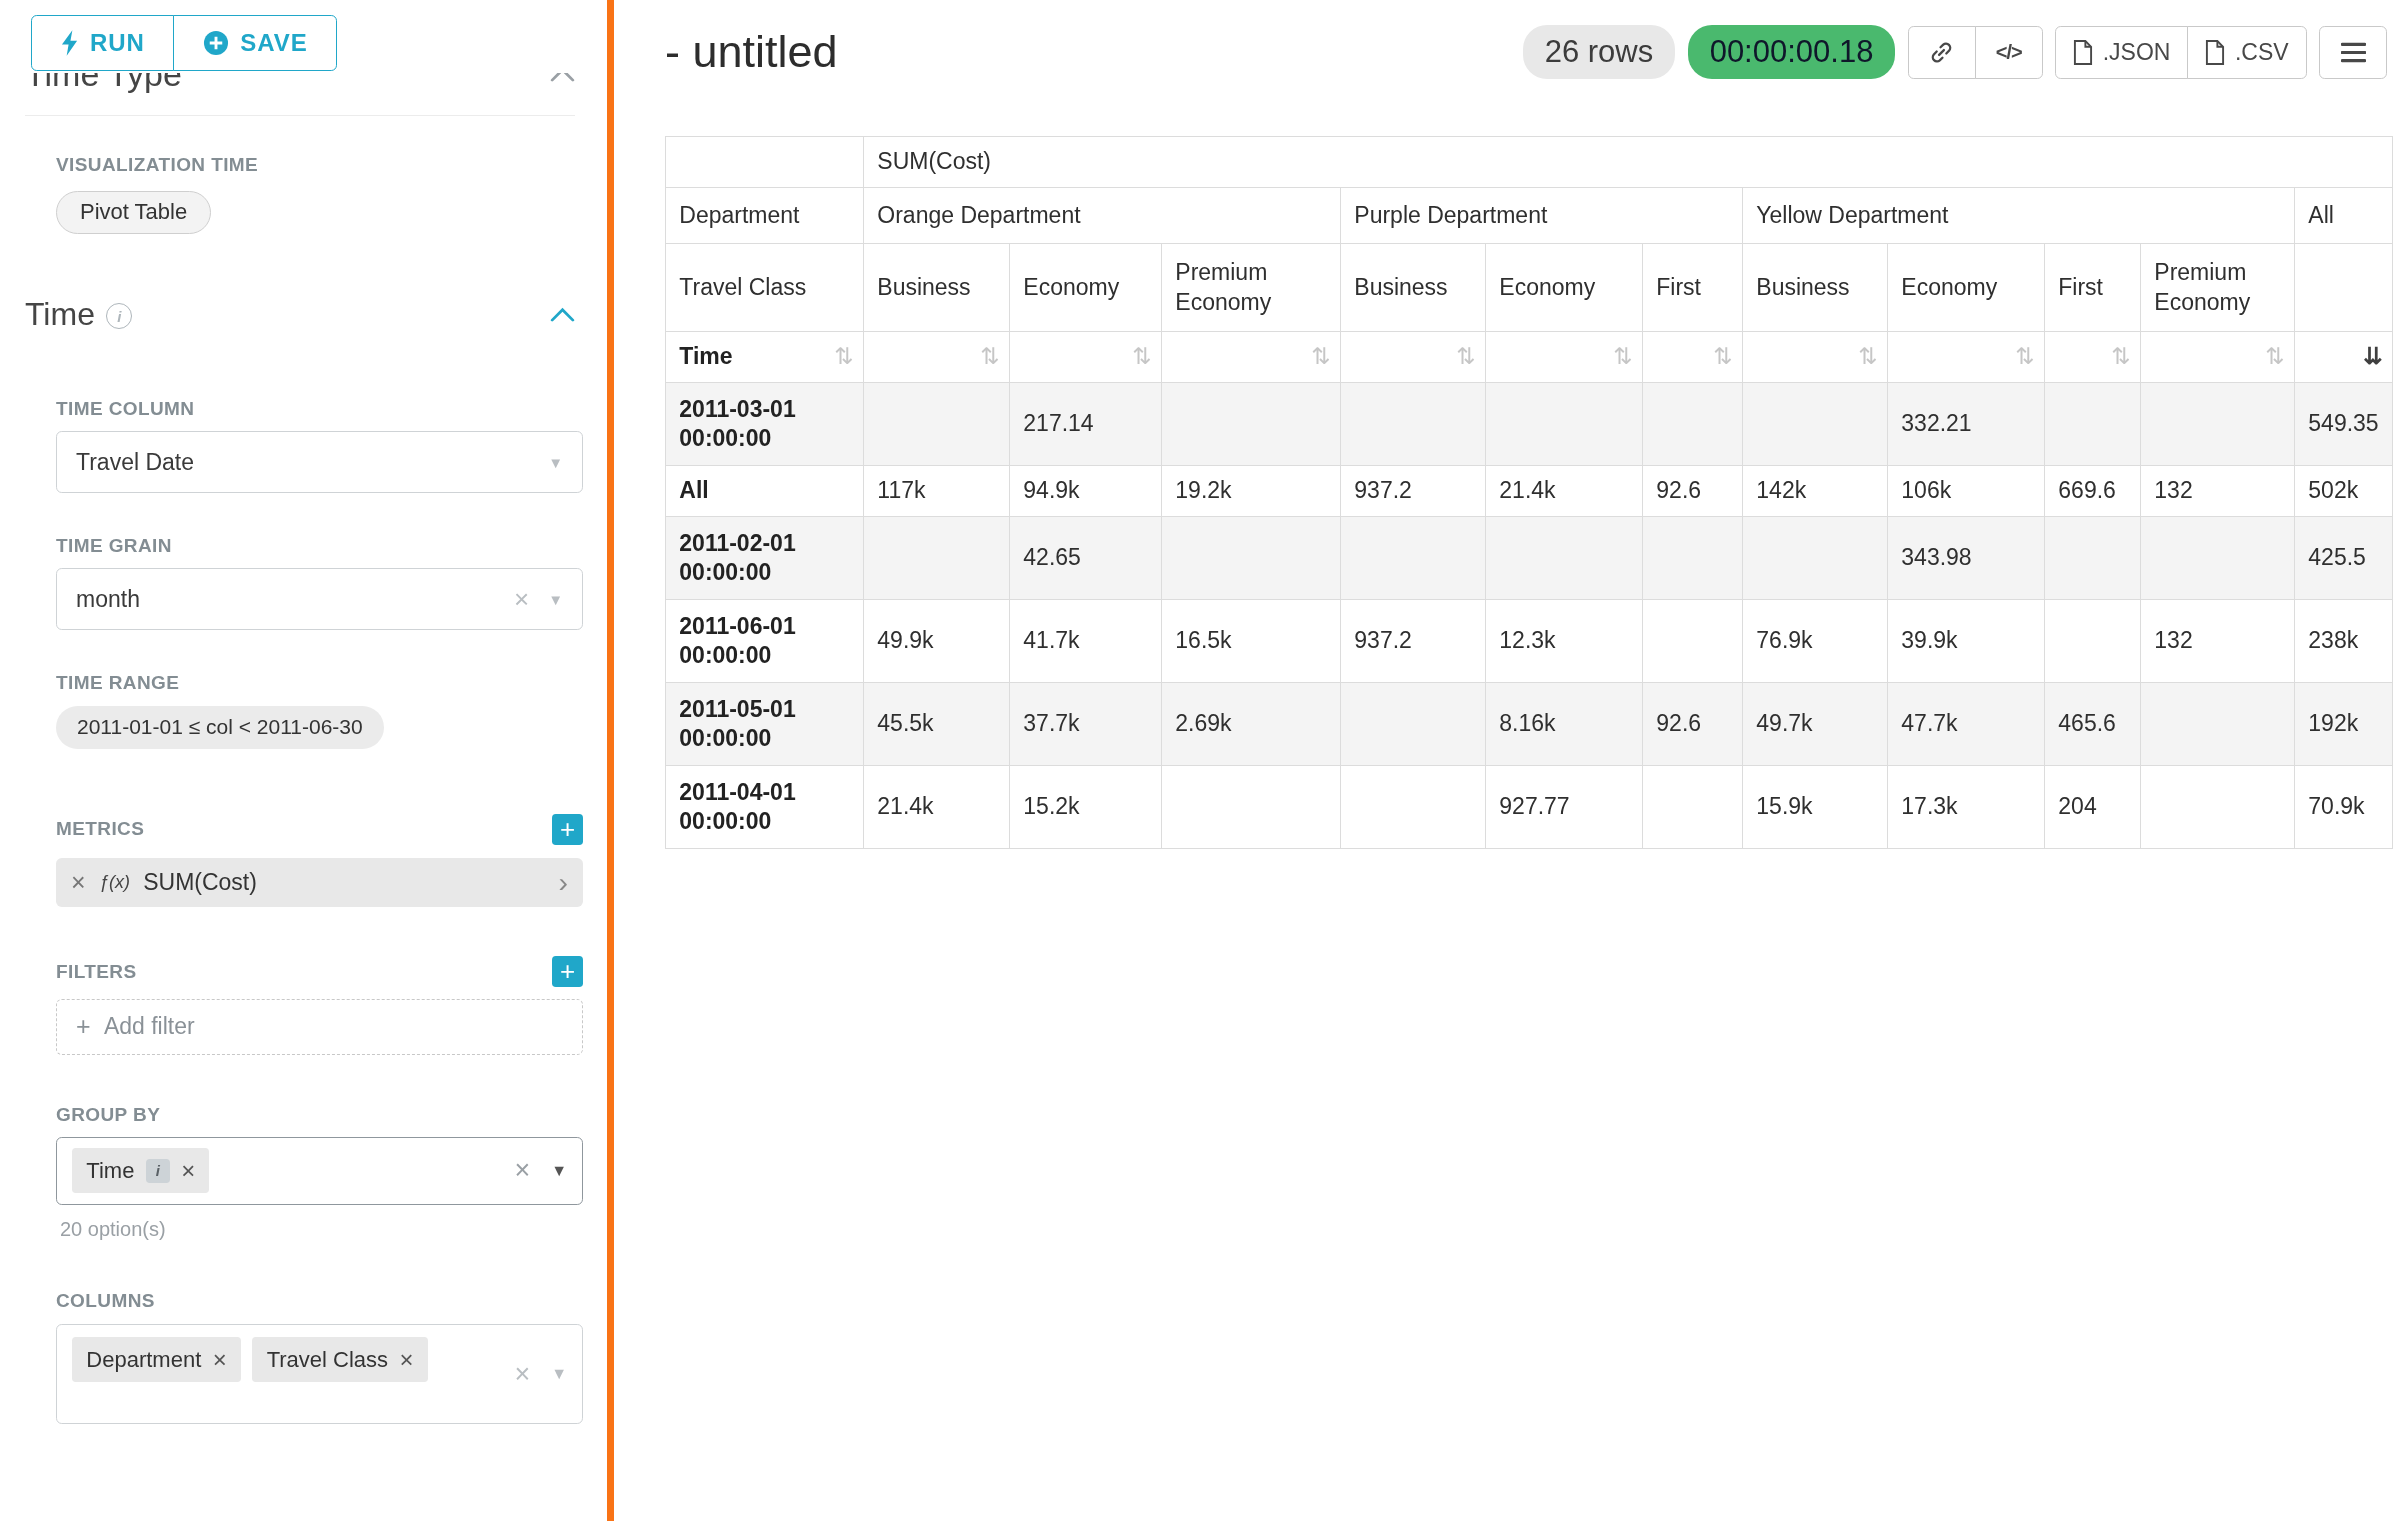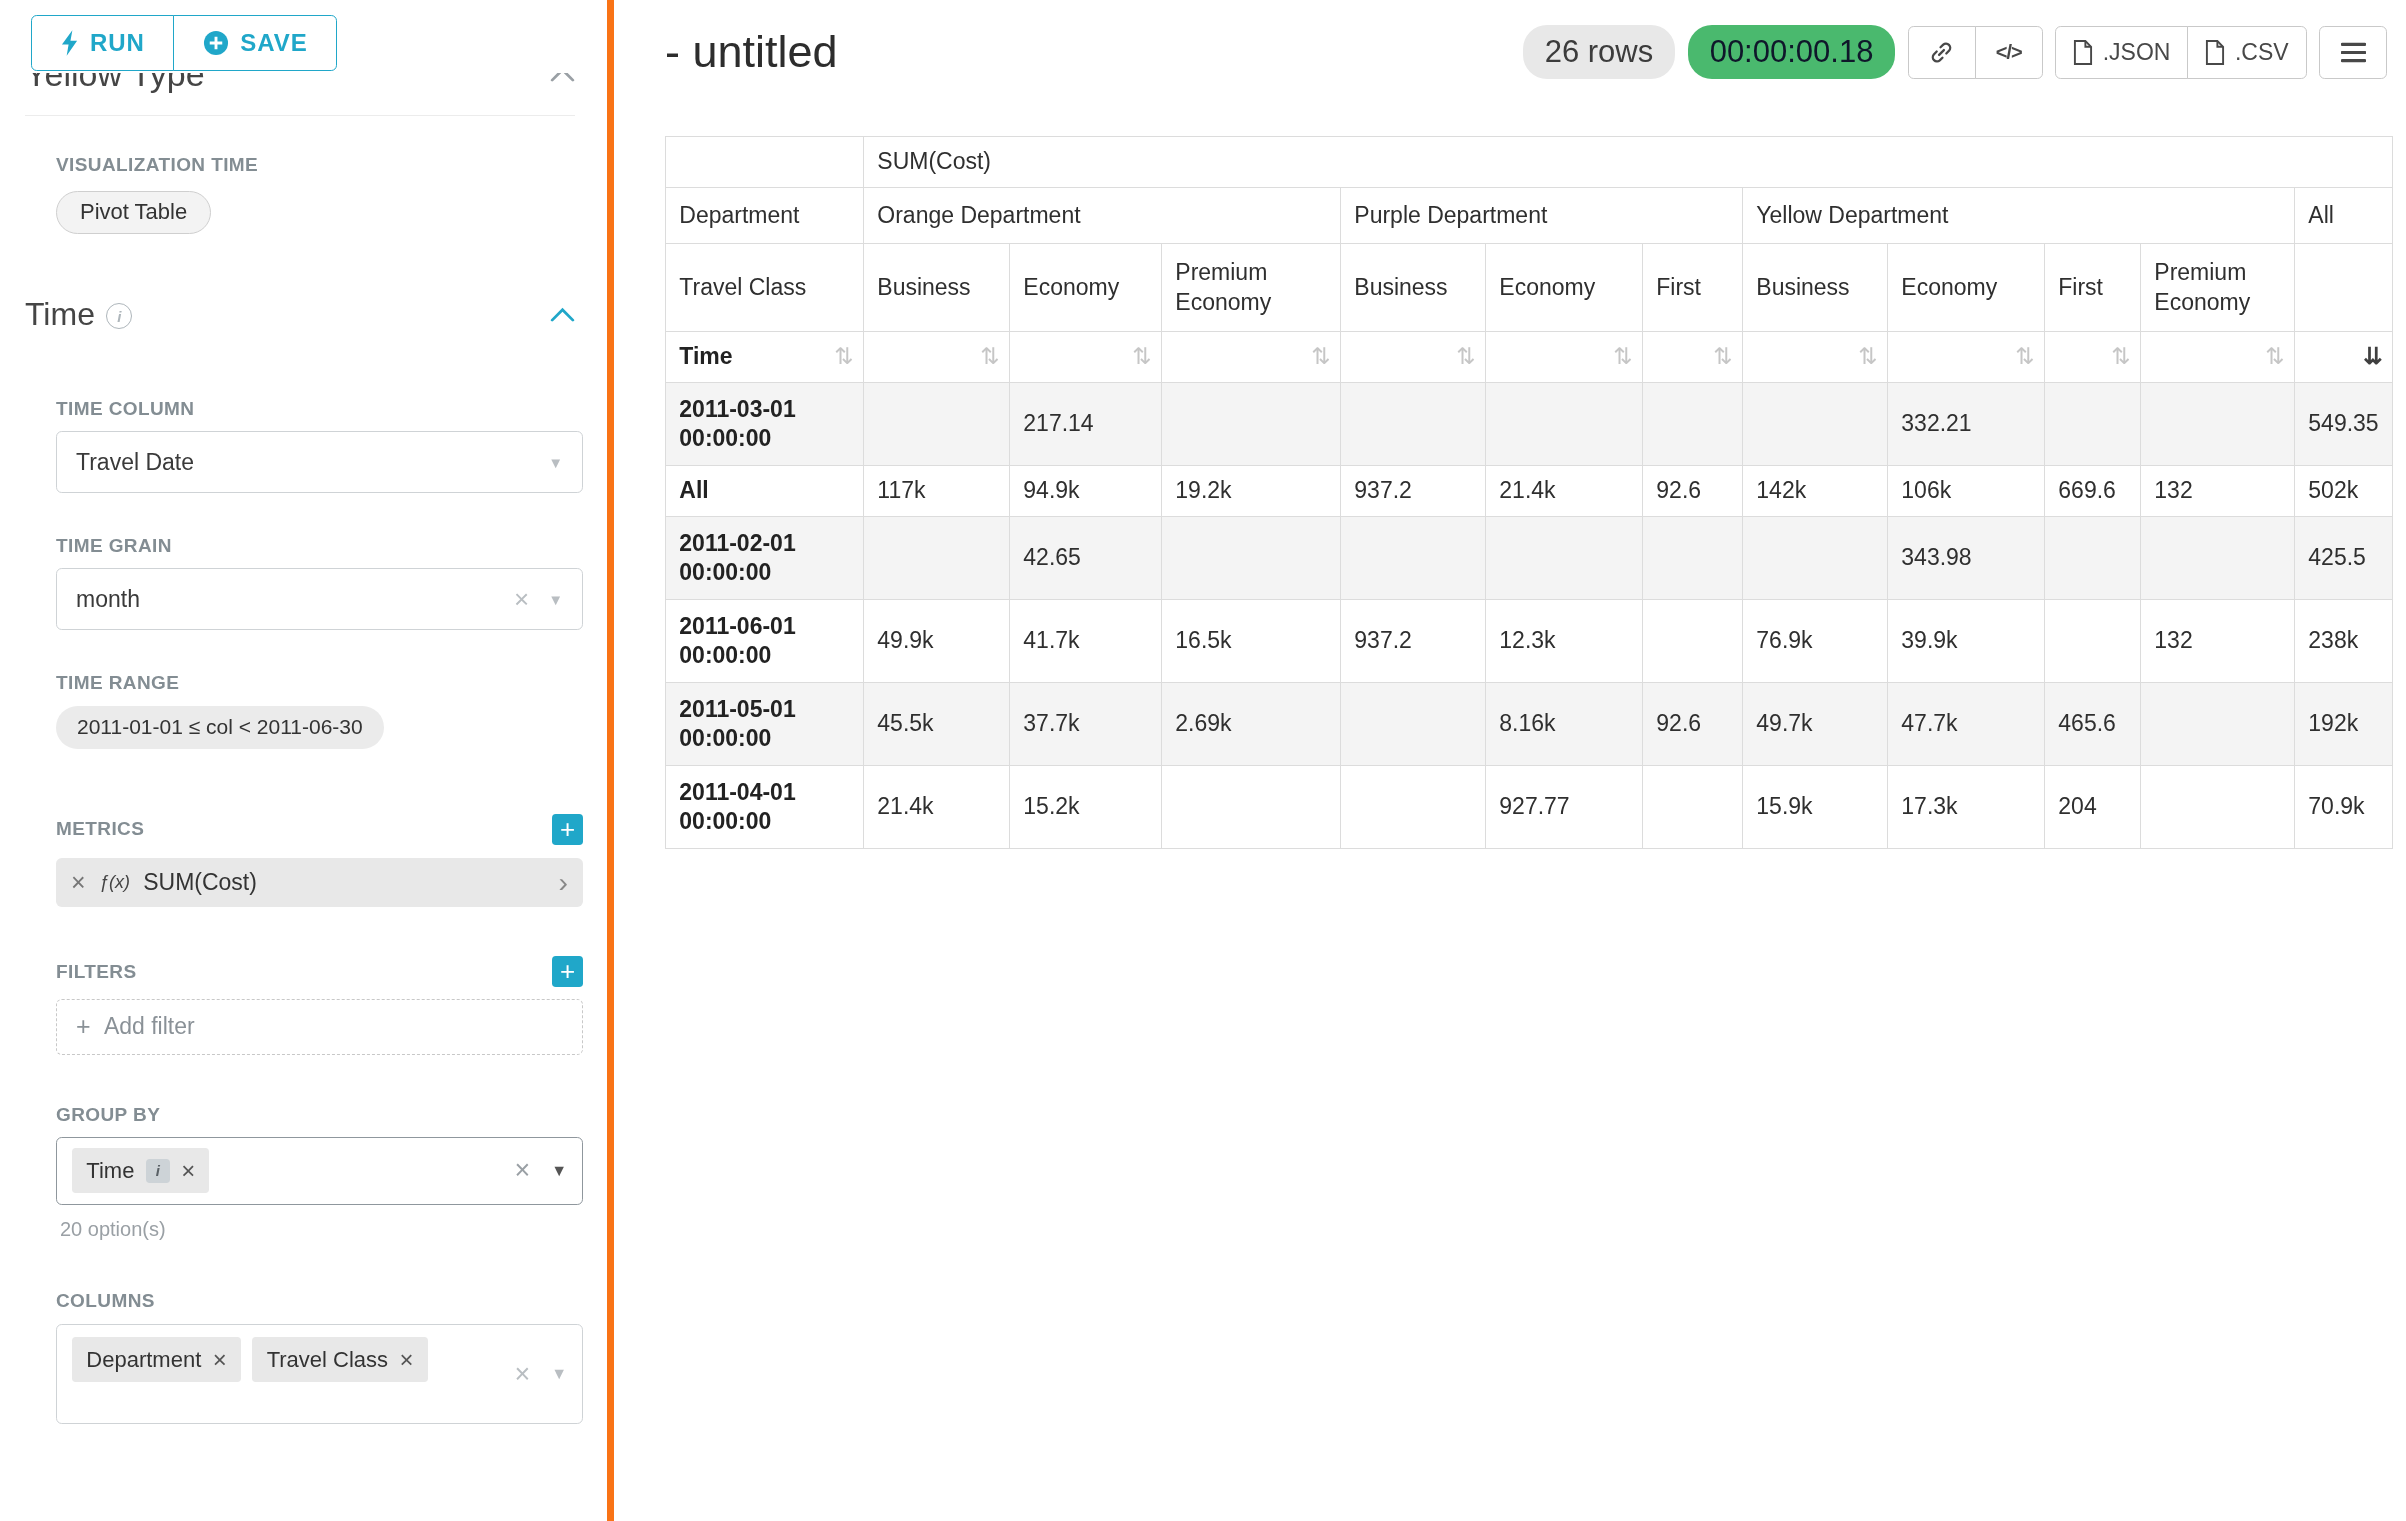--- a/index.html
+++ b/index.html
@@ -183,21 +183,21 @@
             <circle cx="13.5" cy="13.5" r="12.5" fill="#20a7c9"></circle>
             <path d="M13.5 7 v13 M7 13.5 h13" stroke="#fff" stroke-width="3"></path>
           </svg>
         <span>SAVE</span>
       </button>
     </div>
 
     
     <div class="clip-head">
       <div class="inner">
-        <h2>Yellow Type</h2>
+        <h2>Time Type</h2>
         <svg width="25" height="15" viewBox="0 0 26 16">
             <path d="M2 14 L13 3 L24 14" fill="none" stroke="#9aa0a5" stroke-width="3" stroke-linecap="round"></path>
           </svg>
       </div>
     </div>
     <div class="divider"></div>
 
     <div class="label-row mt-40">
       <span class="control-label">VISUALIZATION TIME</span>
     </div>

